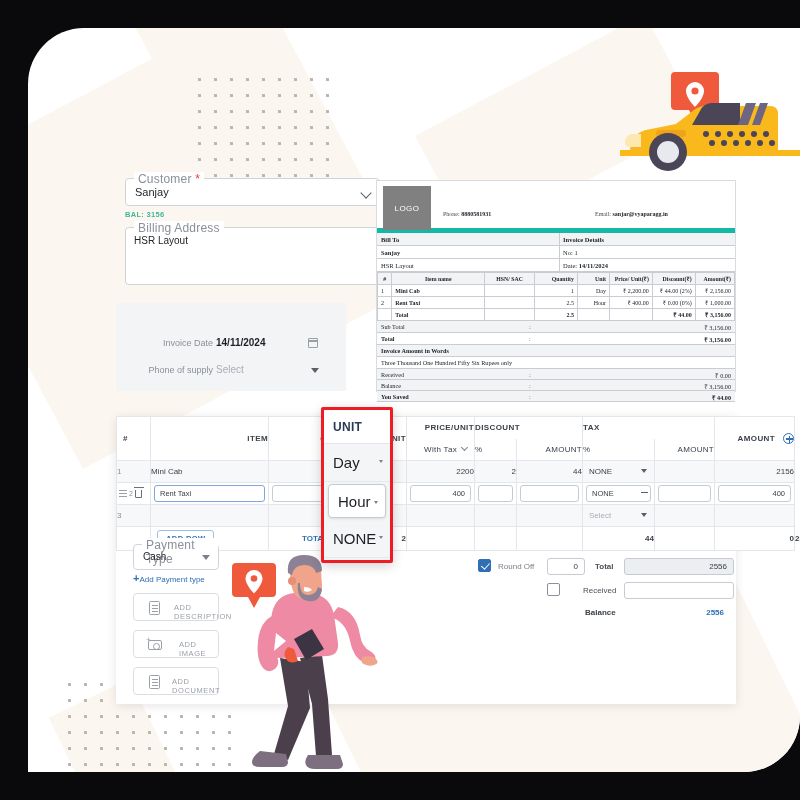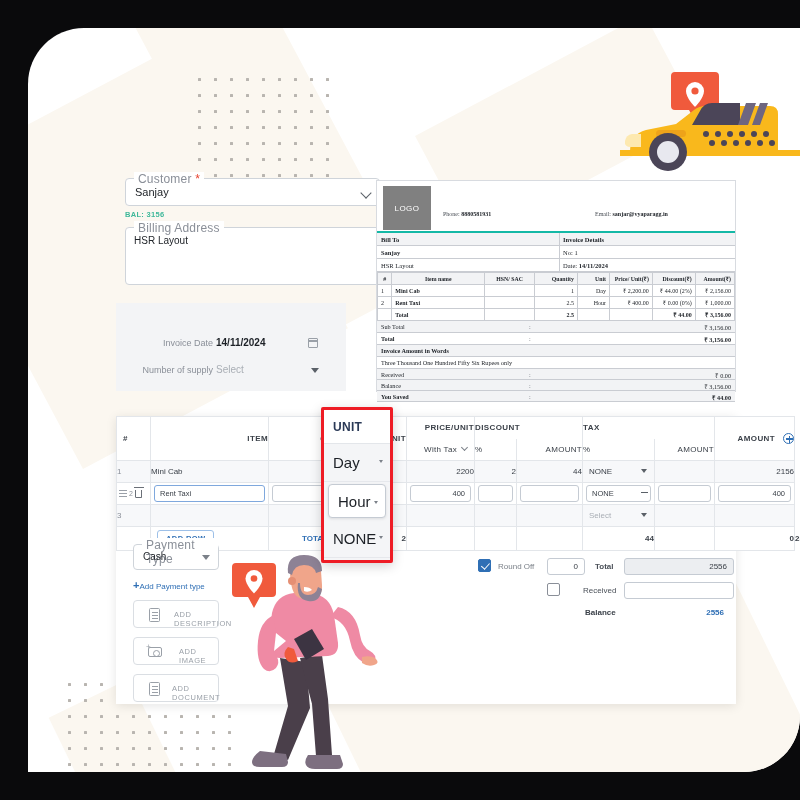--- a/index.html
+++ b/index.html
@@ -88,21 +88,21 @@
   .cal-icon { position:absolute; left:192px; top:4px; width:10px; height:10px; border:1.2px solid #9aa0a8; border-radius:1px; }
   .cal-icon::before { content:''; position:absolute; left:-1.2px; top:1px; width:10px; height:1.6px; background:#9aa0a8; }
   .tri-down { position:absolute; left:195px; top:7px; width:0; height:0; border-left:4px solid transparent; border-right:4px solid transparent; border-top:5px solid #5a6068; }
 
   
   #invoice-preview {
     position:absolute; left:348px; top:152px; width:360px; height:212px;
     background:#ffffff; border:1px solid #d8dbe0;
     font-family: "Liberation Serif", serif;
   }
-  #inv-head { position:relative; height:52px; border-bottom:2px solid #14b8a6; }
+  #inv-head { position:relative; height:52px; border-bottom:5px solid #14b8a6; }
   #inv-logo {
     position:absolute; left:6px; top:5px; width:48px; height:44px;
     background:#808080; color:#fff; font-size:8px; font-family:"Liberation Sans",sans-serif;
     display:flex; align-items:center; justify-content:center; letter-spacing:.5px;
   }
   #inv-title { position:absolute; left:62px; top:9px; font-size:15px; font-weight:bold; color:#1c2026;
     font-family:"Liberation Sans",sans-serif; letter-spacing:.2px; }
   #inv-phone { position:absolute; left:66px; top:30px; font-size:6px; color:#4a4f56; }
   #inv-phone b, #inv-email b { color:#1c2026; }
   #inv-email { position:absolute; left:218px; top:30px; font-size:6px; color:#4a4f56; }
@@ -186,21 +186,21 @@
   .btn-outline {
     position:relative; height:28px; border:1px solid #dadee3; border-radius:4px;
     background:#fff; margin-top:9px;
   }
   .btn-outline .lbl { position:absolute; left:40px; top:9px; font-size:7.5px; color:#9aa0a8; letter-spacing:.6px; }
   .doc-ic { position:absolute; left:15px; top:7px; width:11px; height:14px; border:1.2px solid #9aa0a8; border-radius:1.5px; }
   .doc-ic i { position:absolute; left:2px; width:6px; height:1px; background:#9aa0a8; }
   .cam-ic { position:absolute; left:14px; top:9px; width:14px; height:10px; border:1.2px solid #9aa0a8; border-radius:2px; }
   .cam-ic::after { content:''; position:absolute; left:4.4px; top:2.4px; width:5px; height:5px; border:1.2px solid #9aa0a8; border-radius:50%; }
   .cam-plus { position:absolute; left:12px; top:5px; font-size:8px; color:#9aa0a8; line-height:8px; }
-  #add-pay-link { margin-top:9px; font-size:8px; color:#2f6fb5; }
+  #add-pay-link { margin-top:2px; font-size:8px; color:#2f6fb5; }
   #add-pay-link .p { font-size:11px; font-weight:bold; }
 
   #totals-area { position:absolute; left:450px; top:528px; width:250px; }
   .chk {
     display:inline-block; width:13px; height:13px; border:1.5px solid #8a8f98;
     border-radius:2px; vertical-align:middle; background:#fff; position:relative;
   }
   .chk.on { background:#2f6fb5; border-color:#2f6fb5; }
   .chk.on::after {
     content:''; position:absolute; left:4px; top:1px; width:3.5px; height:7px;
@@ -441,21 +441,21 @@
     </div>
 
 
     <div id="meta-block">
       <div class="meta-row" style="top:31px;">
         <span class="meta-label">Invoice Date</span>
         <span class="meta-val">14/11/2024</span>
         <span class="cal-icon"></span>
       </div>
       <div class="meta-row" style="top:58px;">
-        <span class="meta-label">Number of supply</span>
+        <span class="meta-label">Phone of supply</span>
         <span class="meta-val ph">Select</span>
         <span class="tri-down"></span>
       </div>
     </div>
 
     <div id="invoice-preview">
       <div id="inv-head">
         <div id="inv-logo">LOGO</div>
         <div id="inv-phone"><span>Phone:</span> <b>8880581931</b></div>
         <div id="inv-email"><span>Email:</span> <b>sanjar@vyaparagg.in</b></div>

